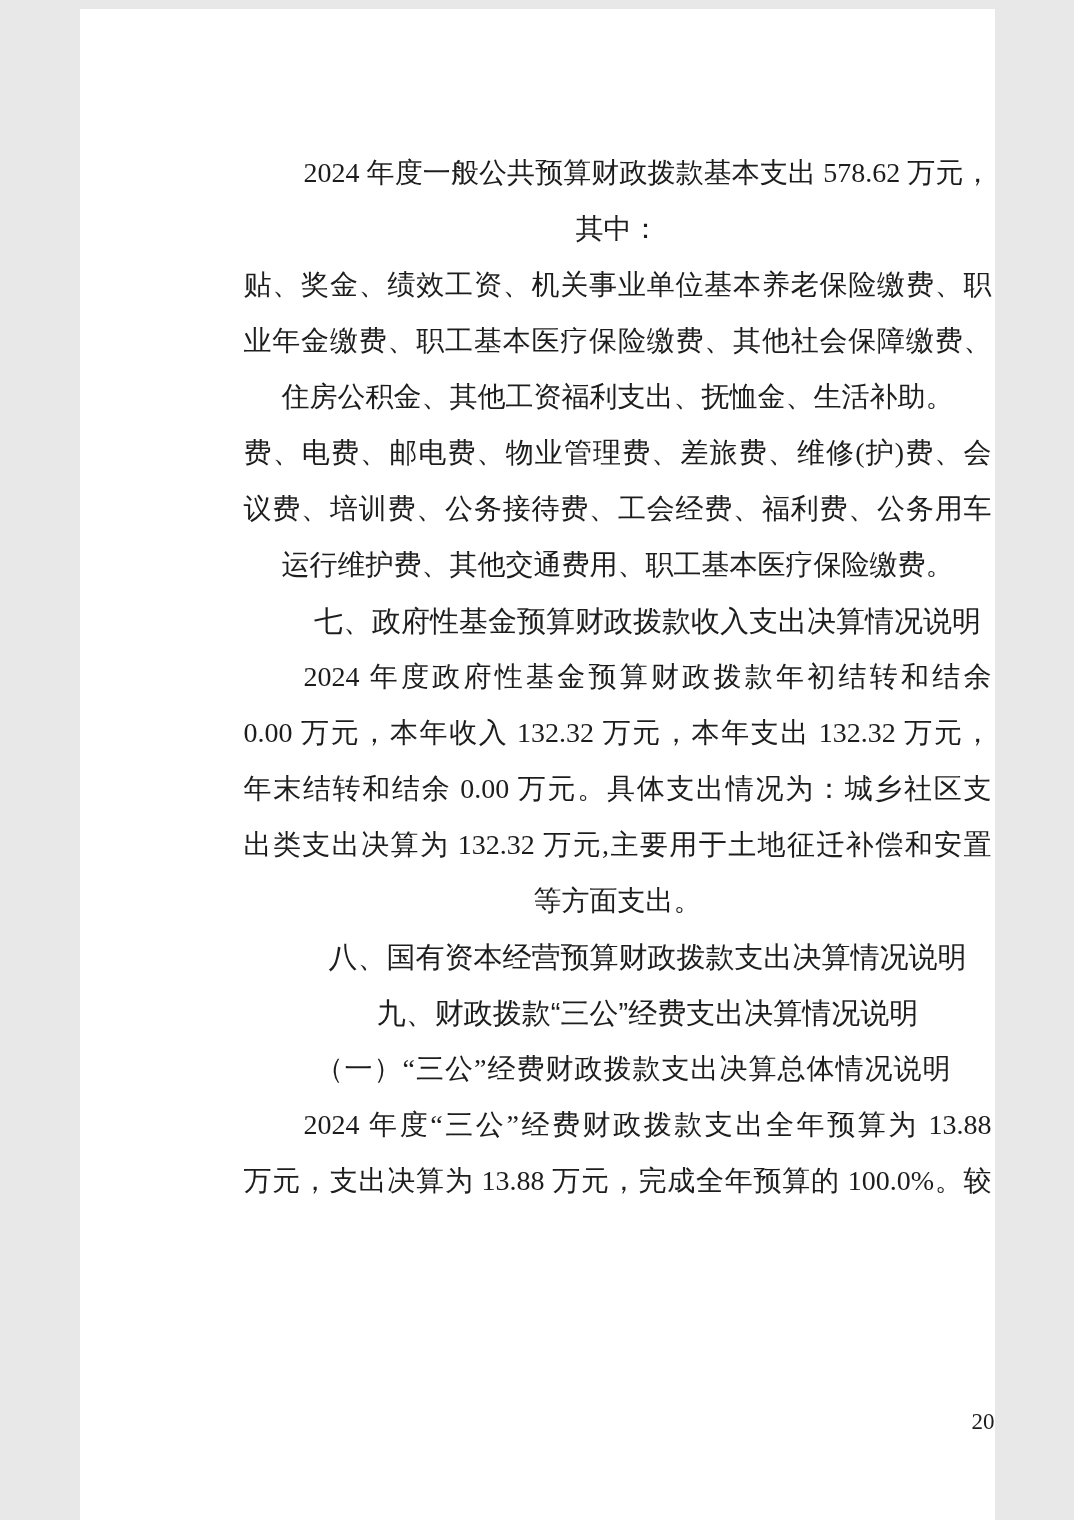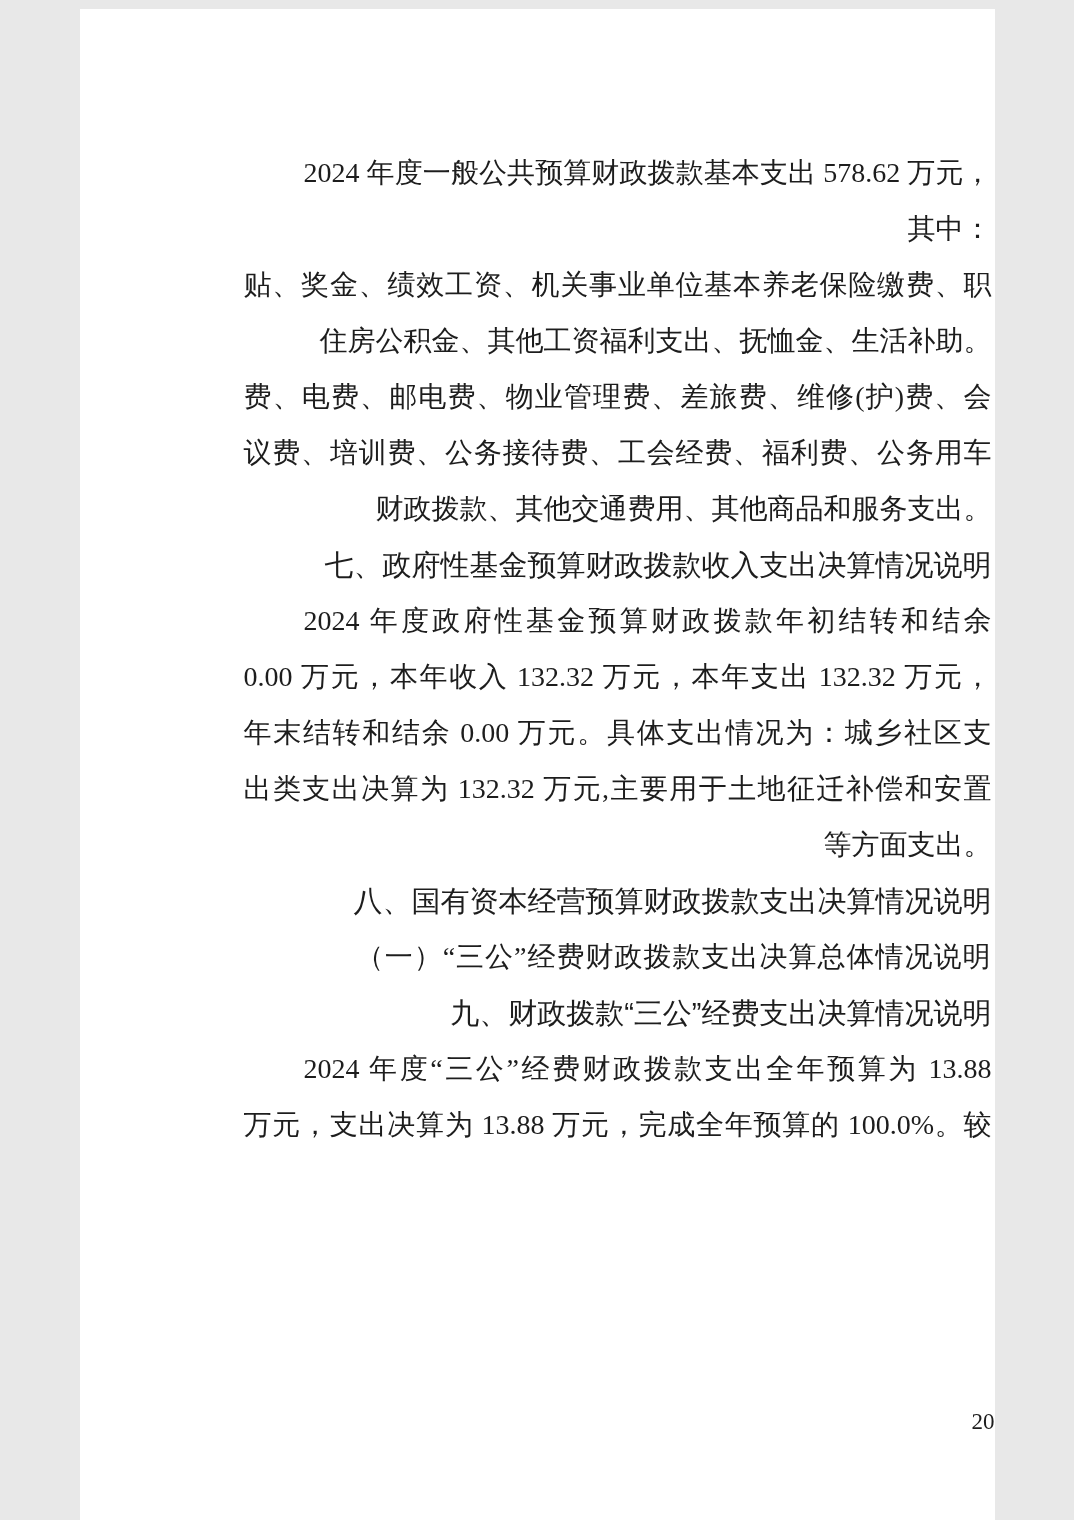--- a/index.html
+++ b/index.html
@@ -15,21 +15,21 @@
   .textblock{
     position:absolute;
     left:164px;top:136px;
     width:748px;
   }
   .ln{
     height:56px;
     line-height:56px;
     font-size:28px;
     letter-spacing:0;
-    text-align:right;
+    text-align:center;
     overflow:visible;
   }
   .ind{ text-indent:60px; }
   .indk{ text-indent:32px; }
   .just{
     text-align:justify;
     text-align-last:justify;
   }
   .heading{
     font-family:"Liberation Sans","DejaVu Sans",sans-serif;
@@ -53,31 +53,32 @@
   }
 </style>
 </head>
 <body>
 
 <div class="page">
   <div class="textblock">
     <div class="ln ind just">2024 年度一般公共预算财政拨款基本支出 578.62 万元，</div>
     <div class="ln">其中：</div>
     <div class="ln just">贴、奖金、绩效工资、机关事业单位基本养老保险缴费、职</div>
+    <div class="ln just">业年金缴费、职工基本医疗保险缴费、其他社会保障缴费、</div>
     <div class="ln">住房公积金、其他工资福利支出、抚恤金、生活补助。</div>
     <div class="ln just">费、电费、邮电费、物业管理费、差旅费、维修(护)费、会</div>
     <div class="ln just">议费、培训费、公务接待费、工会经费、福利费、公务用车</div>
-    <div class="ln">财政拨款、其他交通费用、其他商品和服务支出。</div>
+    <div class="ln">运行维护费、其他交通费用、职工基本医疗保险缴费。</div>
     <div class="ln heading ind">七、政府性基金预算财政拨款收入支出决算情况说明</div>
     <div class="ln ind just">2024 年度政府性基金预算财政拨款年初结转和结余</div>
     <div class="ln just">0.00 万元，本年收入 132.32 万元，本年支出 132.32 万元，</div>
     <div class="ln just">年末结转和结余 0.00 万元。具体支出情况为：城乡社区支</div>
     <div class="ln just">出类支出决算为 132.32 万元,主要用于土地征迁补偿和安置</div>
     <div class="ln">等方面支出。</div>
     <div class="ln heading ind">八、国有资本经营预算财政拨款支出决算情况说明</div>
+    <div class="ln heading ind">九、财政拨款“三公”经费支出决算情况说明</div>
     <div class="ln kai indk">（一）“三公”经费财政拨款支出决算总体情况说明</div>
-    <div class="ln heading ind">九、财政拨款“三公”经费支出决算情况说明</div>
     <div class="ln ind just">2024 年度“三公”经费财政拨款支出全年预算为 13.88</div>
     <div class="ln just">万元，支出决算为 13.88 万元，完成全年预算的 100.0%。较</div>
   </div>
 
   <div class="pagenum">20</div>
 </div>
 
 </body></html>

